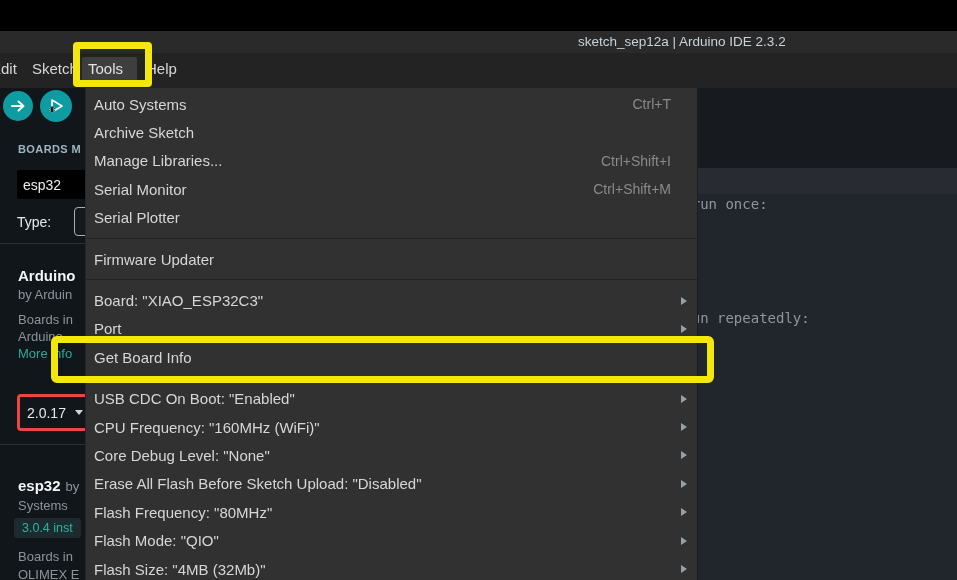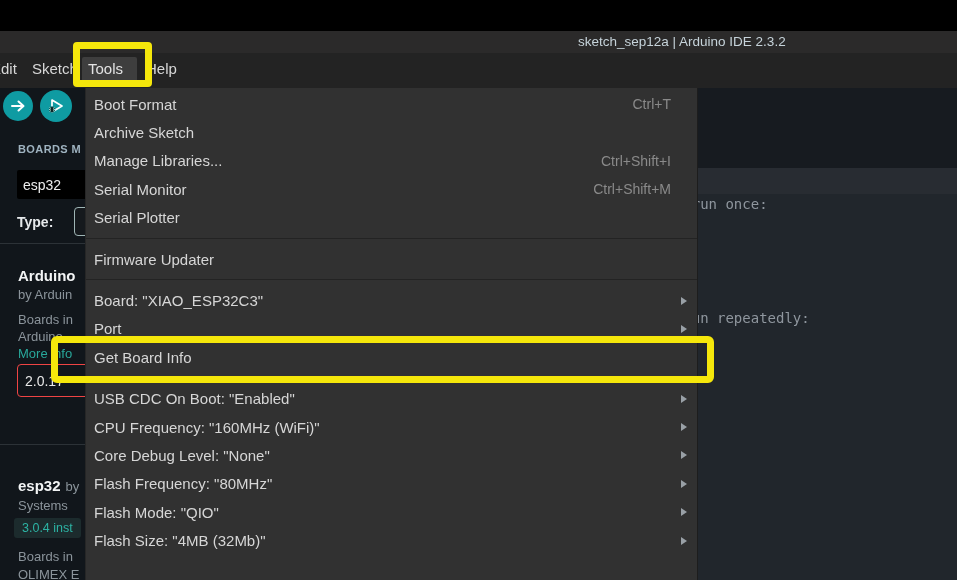--- a/index.html
+++ b/index.html
@@ -21,33 +21,33 @@
   .mb-tools-label{position:absolute;left:6px;top:3px;font-size:15px;color:#e2e2e2;}
   
   .sidebar{position:absolute;left:0;top:57px;width:110px;height:523px;background:#11161b;z-index:1;}
   .tb-btn{position:absolute;border-radius:50%;background:#0f9ba2;display:flex;align-items:center;justify-content:center;}
   .tb-upload{left:3px;top:3px;width:30px;height:30px;}
   .tb-debug{left:40px;top:2px;width:32px;height:32px;}
   .sb-text{position:absolute;white-space:nowrap;}
   .sb-header{left:18px;top:55px;font-size:11px;font-weight:bold;letter-spacing:.4px;color:#9fb3c0;}
   .sb-search{position:absolute;left:17px;top:82px;width:78px;height:29px;background:#000;border:none;outline:none;
              color:#ededed;font-size:14px;padding:0 0 0 6px;font-family:"Liberation Sans",sans-serif;border-radius:2px;}
-  .sb-type{left:17px;top:126px;font-size:14px;font-weight:700;color:#e6e9eb;}
+  .sb-type{left:17px;top:126px;font-size:14px;font-weight:400;color:#e6e9eb;}
   .sb-typebox{position:absolute;left:74px;top:119px;width:60px;height:27px;border:1px solid #9fb5b5;border-radius:4px;background:#15191d;}
   .sb-hr{position:absolute;left:0;width:110px;height:1px;background:#2c3237;}
   .hr1{top:155px;} .hr2{top:356px;}
   .pkg-title{font-size:15px;font-weight:bold;color:#f2f4f5;}
   .pkg-gray{font-size:13px;color:#8b949b;text-align:center;}
   .pkg-link{font-size:13px;color:#28a89b;}
   .p1-name{left:18px;top:179px;}
   .p1-by{left:18px;top:199px;}
   .p1-d1{left:18px;top:224px;}
   .p1-d2{left:18px;top:241px;}
   .p1-link{left:18px;top:258px;}
-  .sb-version{position:absolute;left:17px;top:276px;width:76px;height:31px;border:1px solid #ef4444;border-radius:4px;
+  .sb-version{position:absolute;left:17px;top:306px;width:76px;height:31px;border:3px solid #ef4444;border-radius:4px;
               display:flex;align-items:center;padding-left:7px;color:#e8e8e8;font-size:14px;background:transparent;}
   .sb-version .caret{width:0;height:0;border-left:4px solid transparent;border-right:4px solid transparent;border-top:5px solid #cfd6d9;margin-left:9px;}
   .p2-name{left:18px;top:389px;}
   .p2-by{margin-left:5px;font-weight:normal;font-size:13px;color:#8b949b;}
   .p2-d0{left:18px;top:410px;}
   .sb-badge{position:absolute;left:14px;top:430px;height:20px;line-height:20px;padding:0 8px;background:#1c2b2d;
             color:#2cb3a4;font-size:12.5px;border-radius:3px;white-space:nowrap;}
   .p2-d1{left:18px;top:461px;}
   .p2-d2{left:18px;top:479px;}
   .p2-d3{left:18px;top:497px;}
@@ -134,21 +134,21 @@
     <div class="ed-topstrip"></div>
     <div class="ed-band"></div>
   </div>
   <div class="code-layer" style="top:57px;">
     <span class="code-setup" style="top:108px;">// put your setup code here, to run once:</span>
     <span class="code-loop" style="top:222px;">// put your main code here, to run repeatedly:</span>
   </div>
 
   <div class="menu">
     <div class="mi">
-      <span>Boot Format</span>
+      <span>Auto Systems</span>
       <span class="sc">Ctrl+T</span>
     </div>
     <div class="mi">
       <span>Archive Sketch</span>
     </div>
     <div class="mi">
       <span>Manage Libraries...</span>
       <span class="sc">Ctrl+Shift+I</span>
     </div>
     <div class="mi">
@@ -181,20 +181,24 @@
     </div>
     <div class="mi">
       <span>CPU Frequency: "160MHz (WiFi)"</span>
       <span class="arrow"></span>
     </div>
     <div class="mi">
       <span>Core Debug Level: "None"</span>
       <span class="arrow"></span>
     </div>
     <div class="mi">
+      <span>Erase All Flash Before Sketch Upload: "Disabled"</span>
+      <span class="arrow"></span>
+    </div>
+    <div class="mi">
       <span>Flash Frequency: "80MHz"</span>
       <span class="arrow"></span>
     </div>
     <div class="mi">
       <span>Flash Mode: "QIO"</span>
       <span class="arrow"></span>
     </div>
     <div class="mi">
       <span>Flash Size: "4MB (32Mb)"</span>
       <span class="arrow"></span>

